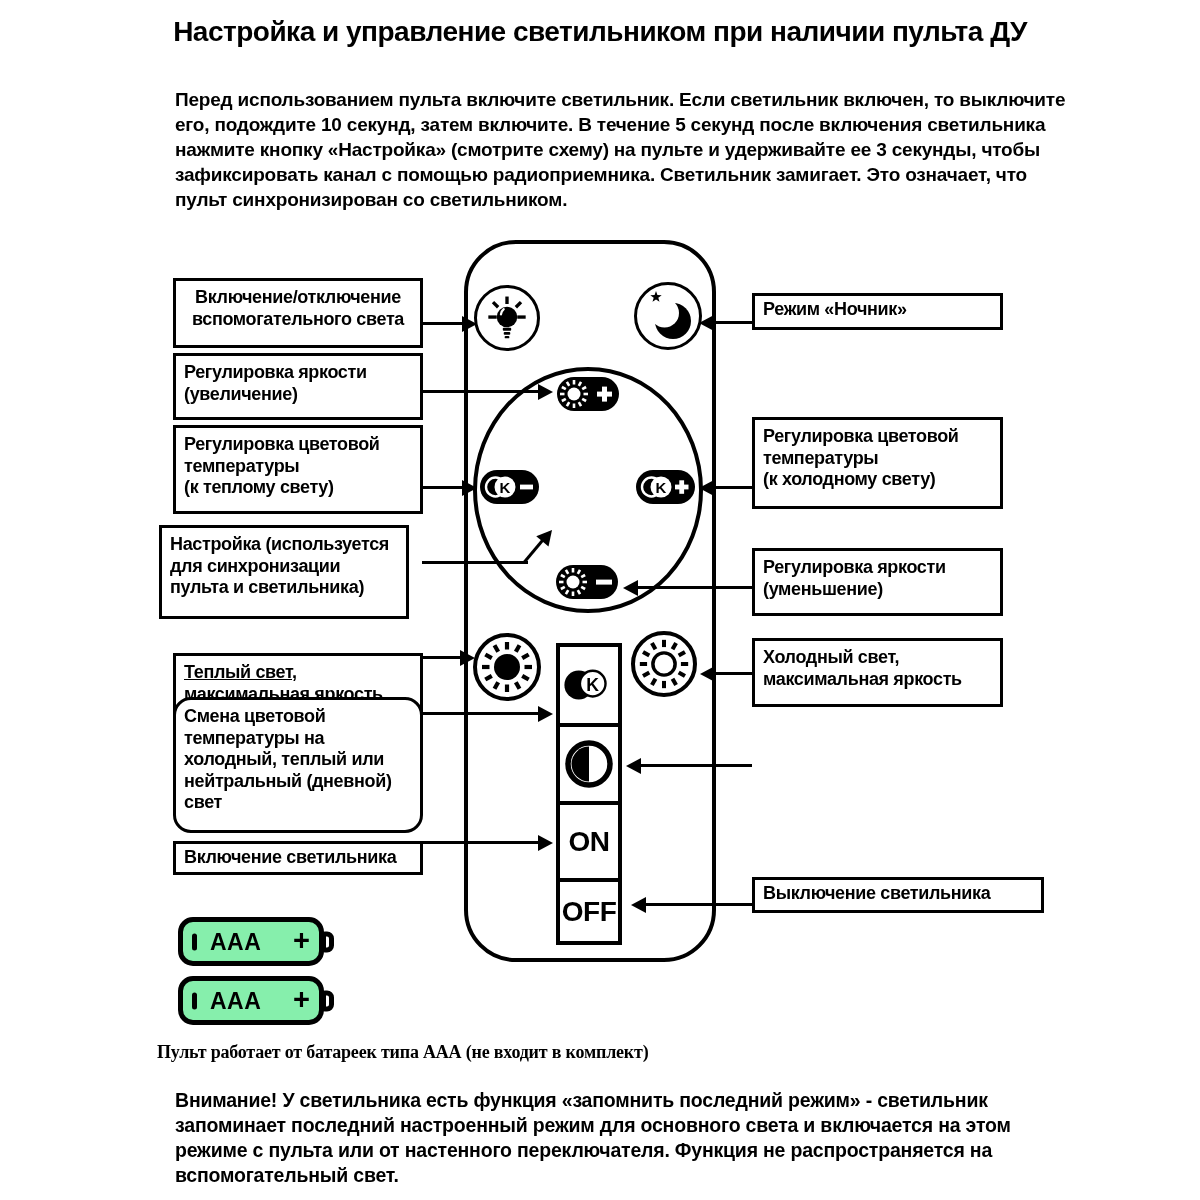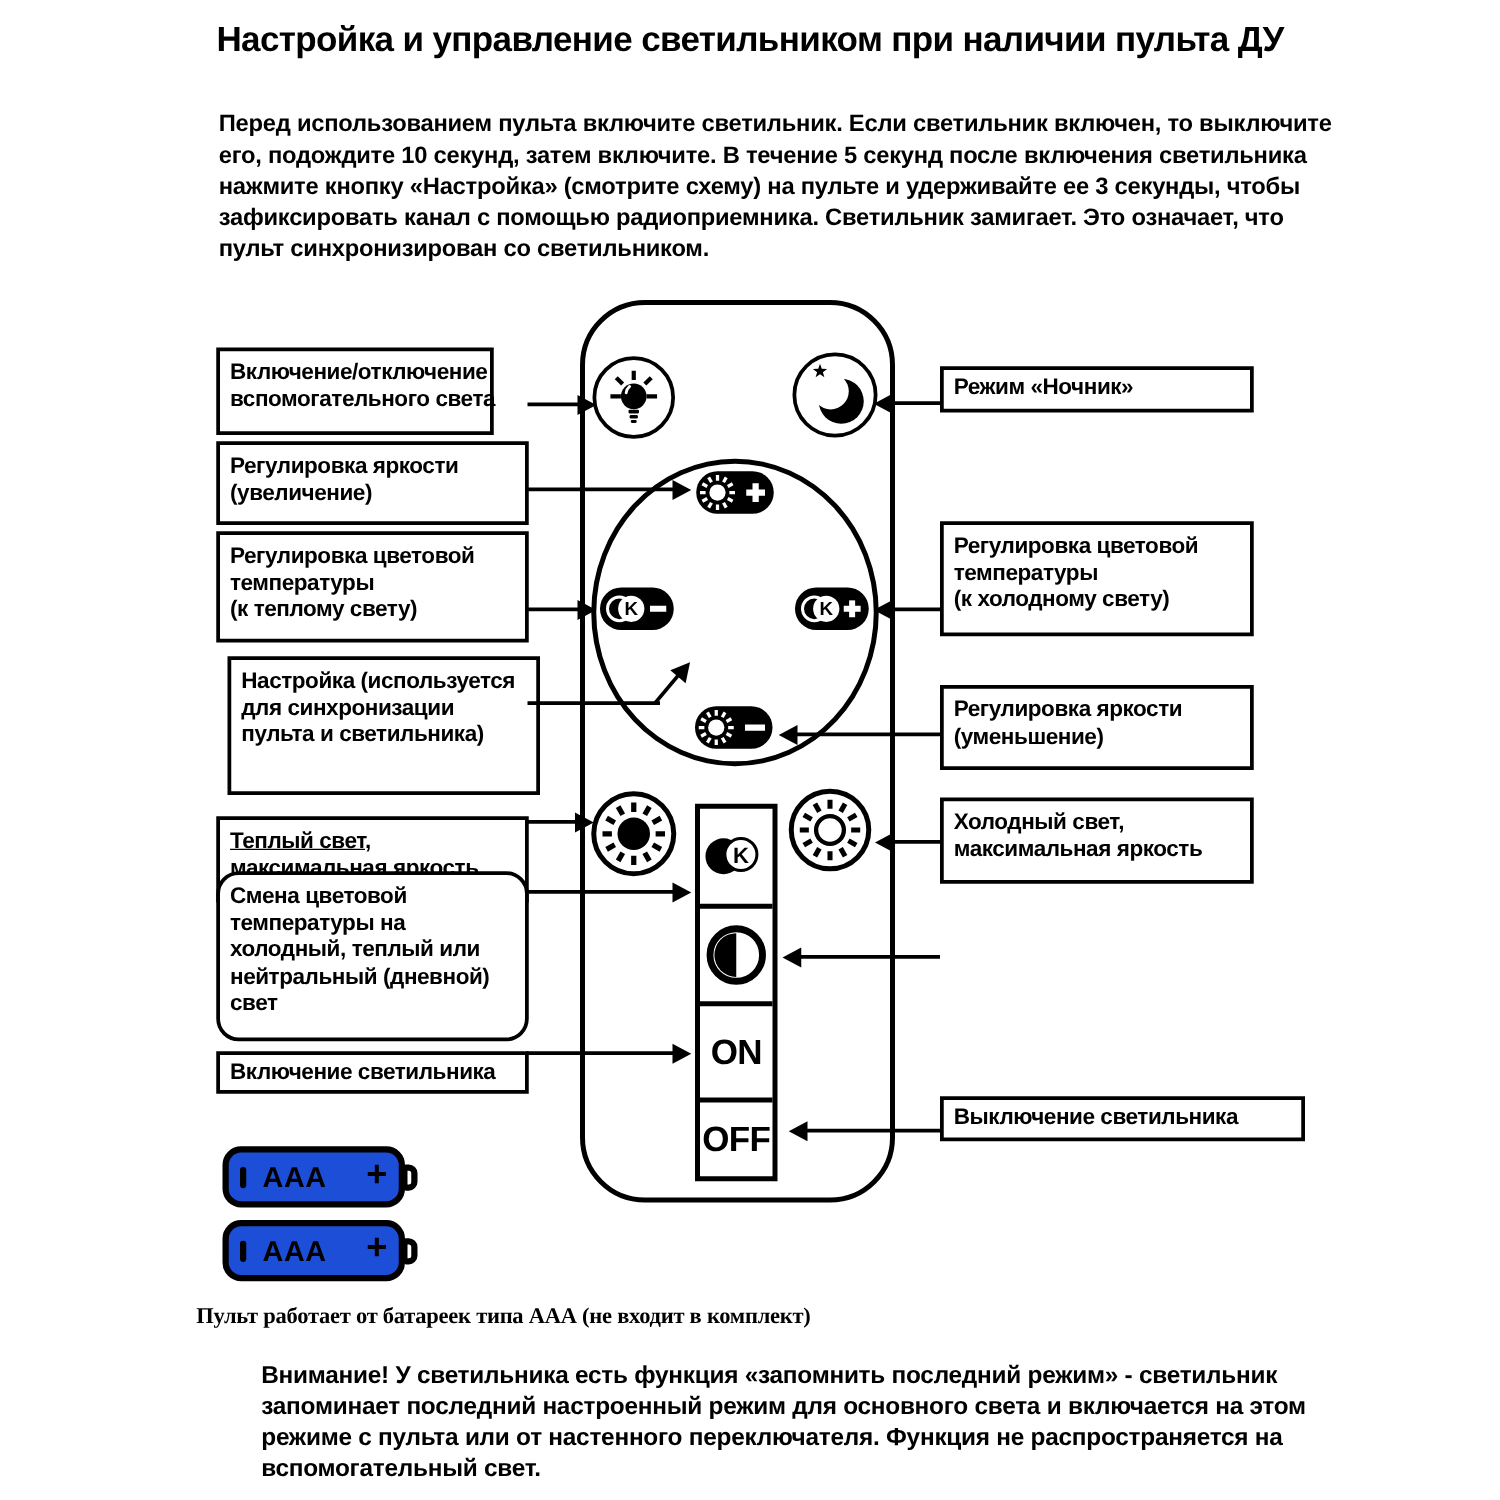--- a/index.html
+++ b/index.html
@@ -24,47 +24,47 @@
   #column{left:556px;top:643px;width:66px;height:302px;border:4px solid #000;box-sizing:border-box;background:#fff;display:flex;flex-direction:column;}
   .cell{box-sizing:border-box;display:flex;align-items:center;justify-content:center;}
   .cell + .cell{border-top:4px solid #000;}
   .onoff{font-size:28px;letter-spacing:-0.5px;}
   
   .ln{position:absolute;height:3px;background:#000;}
   .ahr{position:absolute;width:0;height:0;border-top:8px solid transparent;border-bottom:8px solid transparent;border-left:15px solid #000;}
   .ahl{position:absolute;width:0;height:0;border-top:8px solid transparent;border-bottom:8px solid transparent;border-right:15px solid #000;}
   #diag{position:absolute;left:524px;top:561px;width:44px;height:3px;transform:rotate(-50deg);transform-origin:0 1.5px;}
   
-  .bat{position:absolute;width:146px;height:49px;border:5px solid #000;border-radius:15px;box-sizing:border-box;background:#1d4ed8;}
+  .bat{position:absolute;width:146px;height:49px;border:5px solid #000;border-radius:15px;box-sizing:border-box;background:#86efac;}
   .bat .neg{position:absolute;left:9px;top:50%;transform:translateY(-50%);width:5px;height:17px;background:#000;border-radius:3px;}
   .bat .aaa{position:absolute;left:27px;top:50%;transform:translateY(-50%);font-size:23px;letter-spacing:0.5px;}
   .bat .plus{position:absolute;right:9px;top:46%;transform:translateY(-50%);font-size:29px;}
   .bat .nub{position:absolute;right:-15px;top:50%;transform:translateY(-50%);width:13px;height:21px;border:5px solid #000;border-radius:4px 7px 7px 4px;background:#fff;box-sizing:border-box;}
   svg{display:block;}
 </style>
 </head>
 <body>
 
 <div id="canvas">
 
   <div class="abs" id="title">Настройка и управление светильником при наличии пульта ДУ</div>
   <div class="abs para" style="left:175px;top:87px;">Перед использованием пульта включите светильник. Если светильник включен, то выключите
 его, подождите 10 секунд, затем включите. В течение 5 секунд после включения светильника
 нажмите кнопку «Настройка» (смотрите схему) на пульте и удерживайте ее 3 секунды, чтобы
 зафиксировать канал с помощью радиоприемника. Светильник замигает. Это означает, что
 пульт синхронизирован со светильником.</div>
 
-  <div class="b" style="left:173px;top:278px;width:222px;height:70px;">Включение/отключение
+  <div class="b" style="left:173px;top:278px;width:250px;height:70px;text-align:center;">Включение/отключение
 вспомогательного света</div>
   <div class="b" style="left:173px;top:353px;width:250px;height:67px;">Регулировка яркости
 (увеличение)</div>
   <div class="b" style="left:173px;top:425px;width:250px;height:89px;">Регулировка цветовой
 температуры
 (к теплому свету)</div>
-  <div class="b" style="left:182px;top:525px;width:250px;height:111px;">Настройка (используется
+  <div class="b" style="left:159px;top:525px;width:250px;height:94px;">Настройка (используется
 для синхронизации
 пульта и светильника)</div>
   <div class="b" style="left:173px;top:653px;width:250px;height:69px;text-decoration:underline;">Теплый свет,
 максимальная яркость</div>
   <div class="b" style="left:173px;top:697px;width:250px;height:136px;border-radius:18px;">Смена цветовой
 температуры на
 холодный, теплый или
 нейтральный (дневной)
 свет</div>
   <div class="b b1" style="left:752px;top:293px;width:251px;height:37px;">Режим «Ночник»</div>
@@ -282,18 +282,18 @@
     <span class="nub"></span>
   </div>
   <div class="bat" style="left:178px;top:976px;">
     <span class="neg"></span>
     <span class="aaa">AAA</span>
     <span class="plus">+</span>
     <span class="nub"></span>
   </div>
 
   <div class="abs para" style="left:157px;top:1040px;font-size:18px;font-family:Liberation Serif, serif;">Пульт работает от батареек типа ААА (не входит в комплект)</div>
-  <div class="abs para" style="left:175px;top:1088px;font-size:19.5px;margin-left:34px;">Внимание! У светильника есть функция «запомнить последний режим» - светильник
+  <div class="abs para" style="left:175px;top:1088px;font-size:19.5px;">Внимание! У светильника есть функция «запомнить последний режим» - светильник
 запоминает последний настроенный режим для основного света и включается на этом
 режиме с пульта или от настенного переключателя. Функция не распространяется на
 вспомогательный свет.</div>
 
 </div>
 
 </body></html>

